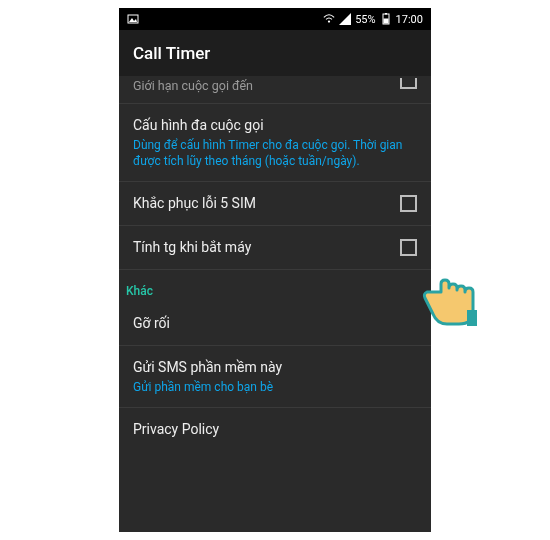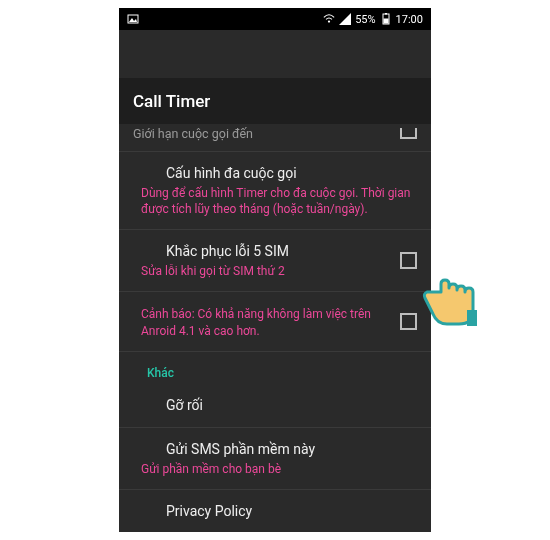--- a/index.html
+++ b/index.html
@@ -36,63 +36,62 @@
     .status-icon { width: 12px; height: 12px; display:inline-flex; align-items:center; justify-content:center; }
     .appbar {
       height: 46px;
       background: #1e1e1e;
       display: flex;
       align-items: center;
       padding: 0 14px;
       font-size: 17px;
       font-weight: 500;
       color: #fff;
-      margin-top: 48px;
     }
     .content {
       height: calc(100% - 68px);
       overflow: hidden;
     }
     .row {
       padding: 12px 14px;
       border-bottom: 1px solid #3a3a3a;
       display: flex;
       align-items: center;
       gap: 10px;
     }
     .row .text { flex: 1; }
-    .row .title { font-size: 14px; color: #eee; line-height: 1.35; margin-left: 33px; }
-    .row .sub { font-size: 12px; color: #ec4899; margin-top: 2px; line-height: 1.35; margin-left: 8px; }
+    .row .title { font-size: 14px; color: #eee; line-height: 1.35; }
+    .row .sub { font-size: 12px; color: #0ea5e9; margin-top: 2px; line-height: 1.35; }
     .cb {
       width: 17px; height: 17px;
       border: 2px solid #bdbdbd;
       flex-shrink: 0;
       display:flex; align-items:center; justify-content:center;
     }
     .cb.checked {
       background: #26c6a8;
       border-color: #26c6a8;
     }
     .cb.checked::after {
       content: "";
       width: 5px; height: 9px;
       border: solid #2a2a2a;
       border-width: 0 2px 2px 0;
       transform: rotate(42deg) translate(-1px,-1px);
     }
     .section-label {
-      padding: 14px 14px 4px 28px;
+      padding: 14px 14px 4px 7px;
       font-size: 12px;
       color: #26c6a8;
       font-weight: 500;
     }
     .partial-row-top {
       padding: 2px 14px 10px 14px;
       border-bottom: 1px solid #3a3a3a;
-      display:flex; align-items:center; gap:10px;
+      display:flex; gap:10px;
     }
     .partial-row-top .title { font-size: 12.5px; color:#9a9a9a; flex:1; }
     .cb-open {
       width: 17px; height: 11px;
       border: 2px solid #bdbdbd;
       border-top: none;
       flex-shrink:0;
     }
     .hand {
       position: absolute;
@@ -153,29 +152,28 @@
     <div class="row">
       <div class="text">
         <div class="title">Cấu hình đa cuộc gọi</div>
         <div class="sub">Dùng để cấu hình Timer cho đa cuộc gọi. Thời gian được tích lũy theo tháng (hoặc tuần/ngày).</div>
       </div>
     </div>
 
     <div class="row">
       <div class="text">
         <div class="title">Khắc phục lỗi 5 SIM</div>
-        <div class="sub">Sửa lỗi khi gọi từ SIM thứ 2</div>
       </div>
       <span class="cb"></span>
     </div>
 
 
     <div class="row">
       <div class="text">
-        <div class="sub">Cảnh báo: Có khả năng không làm việc trên Anroid 4.1 và cao hơn.</div>
+        <div class="title">Tính tg khi bắt máy</div>
       </div>
       <span class="cb"></span>
     </div>
 
     <div class="section-label">Khác</div>
 
     <div class="row">
       <div class="text">
         <div class="title">Gỡ rối</div>
       </div>

